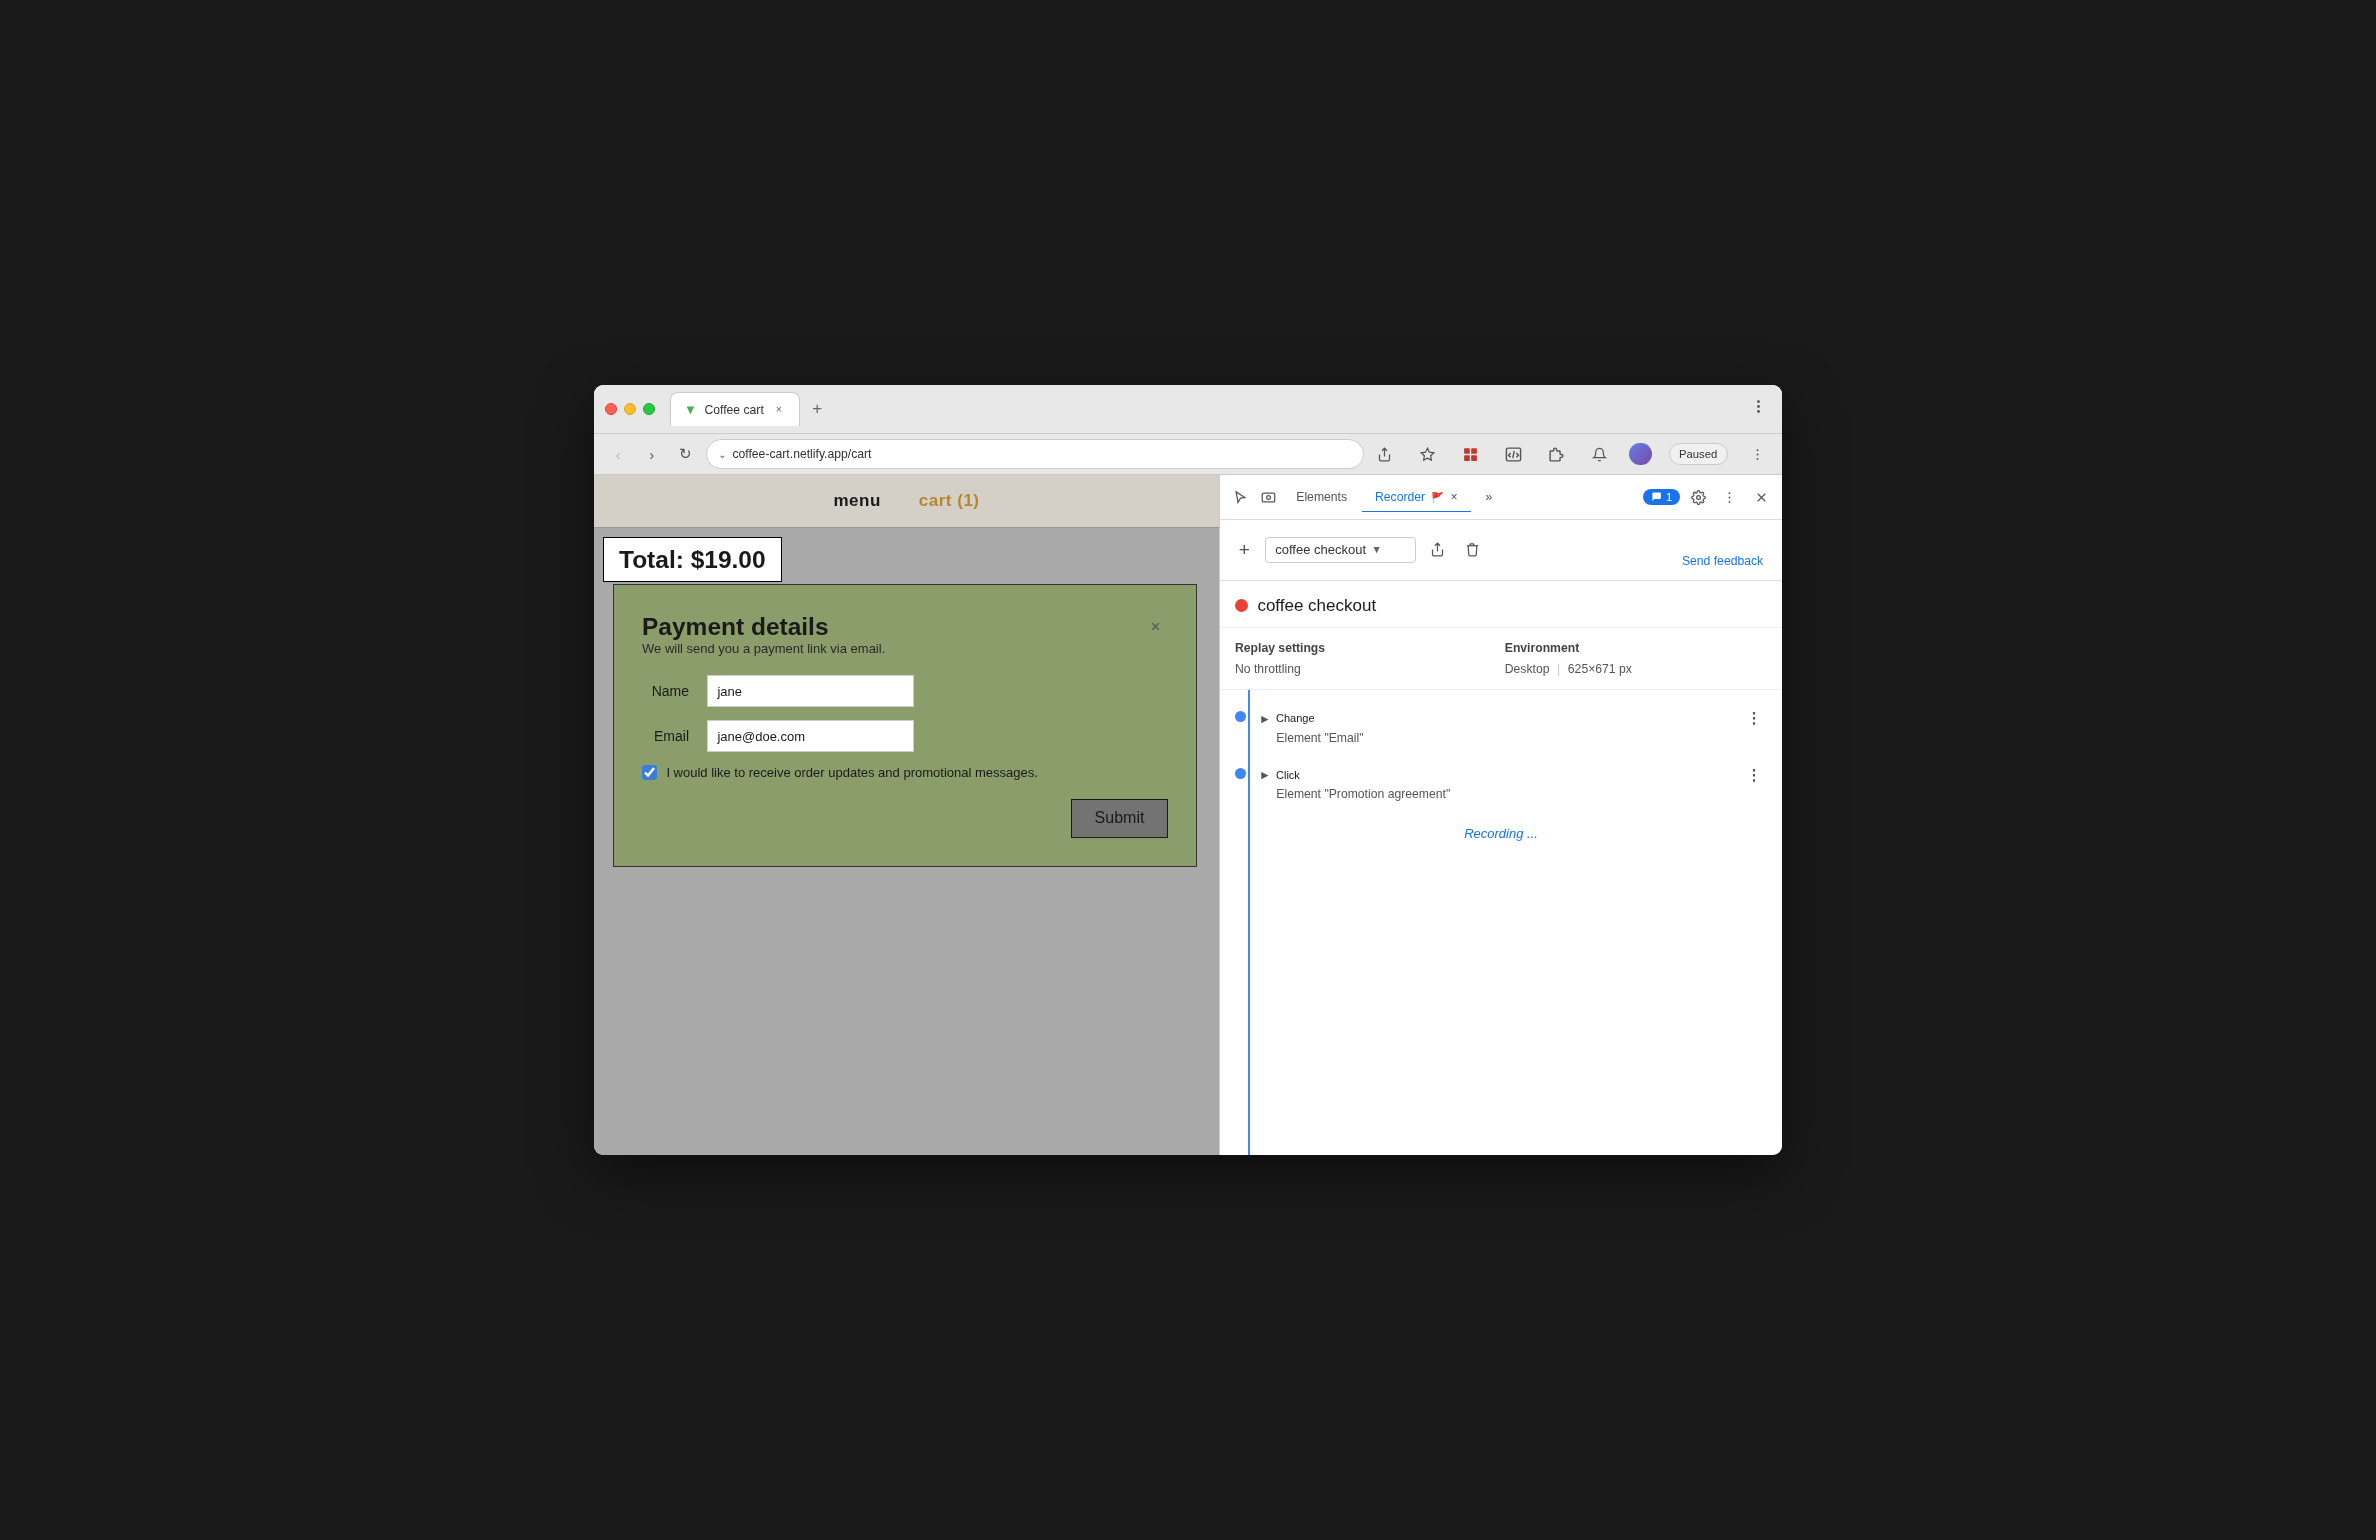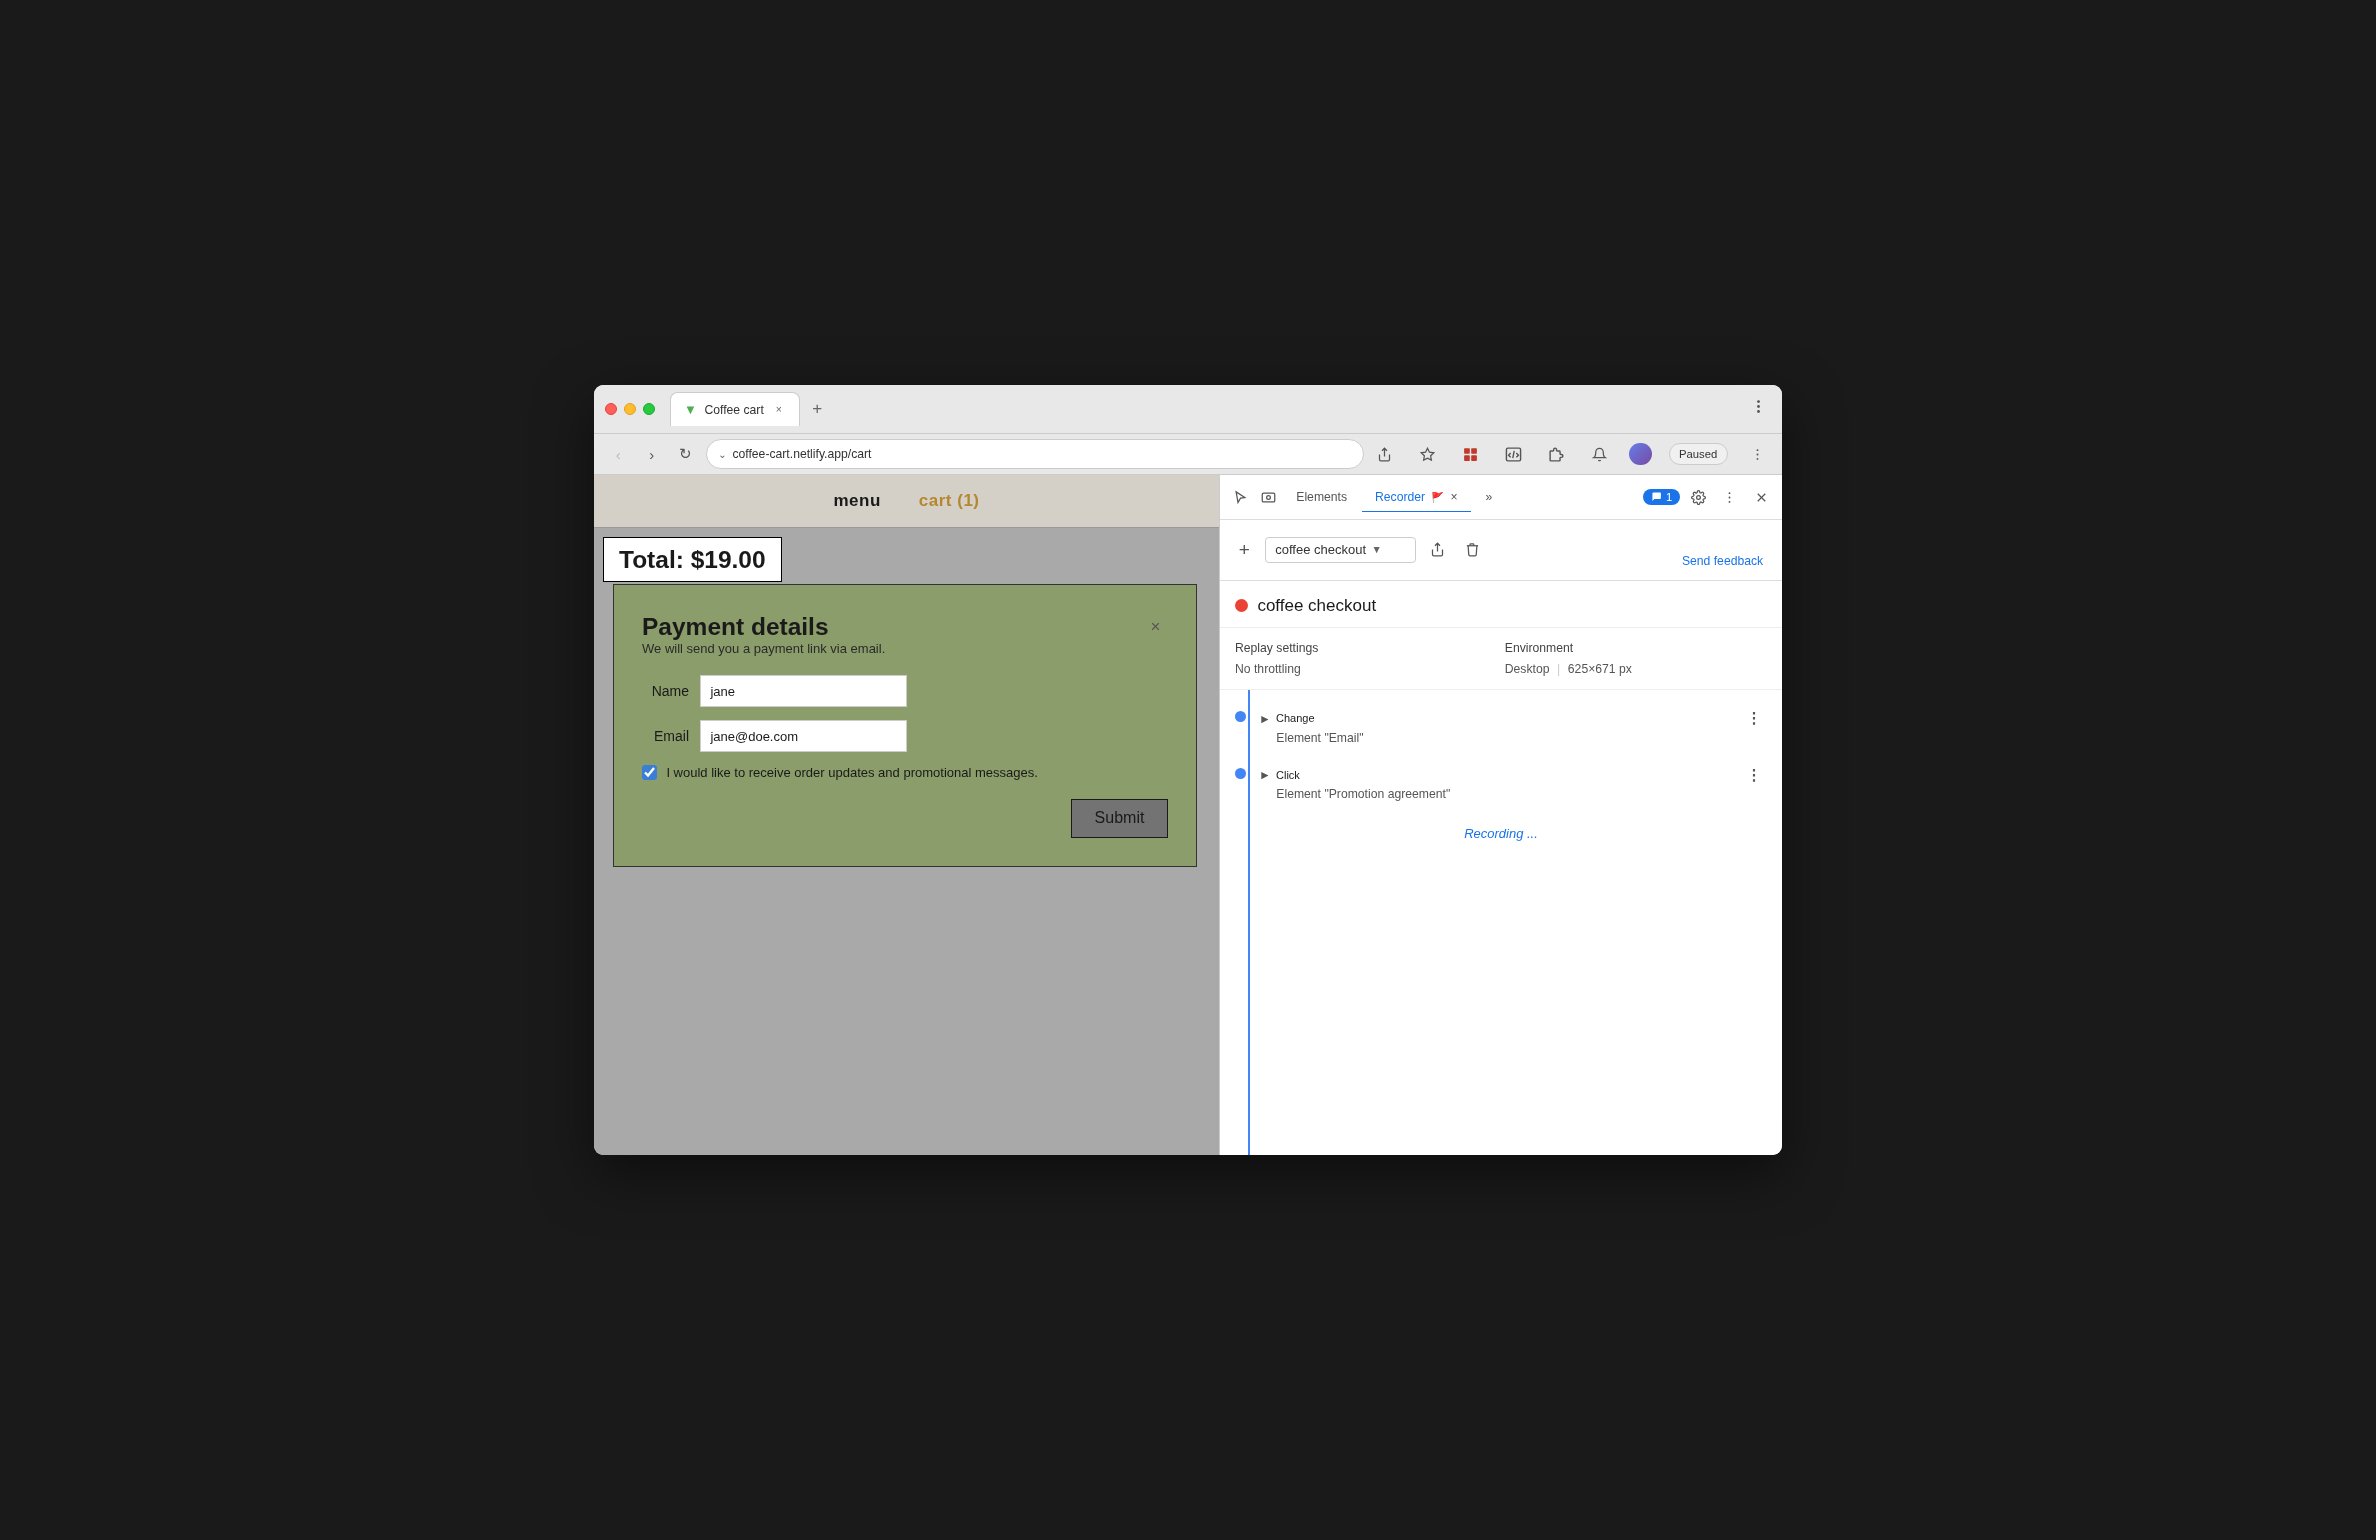--- a/index.html
+++ b/index.html
@@ -262,21 +262,21 @@
     .modal-subtitle {
       font-size: 13px;
       color: #2a2a2a;
       margin-bottom: 19px;
     }
 
     .form-row {
       display: flex;
       align-items: center;
       margin-bottom: 13px;
-      gap: 11px;
+      gap: 18px;
     }
     .form-label {
       font-size: 14px;
       color: #1a1a1a;
       width: 47px;
       text-align: right;
     }
     .form-input {
       background: white;
       border: 0.9px solid #ccc;
@@ -457,21 +457,21 @@
     .settings-section {
       display: grid;
       grid-template-columns: 1fr 1fr;
       padding: 13px 15px;
       border-bottom: 0.9px solid #eee;
       gap: 7.5px;
     }
     .settings-label {
       font-size: 12.2px;
       color: #444;
-      font-weight: 400;
+      font-weight: 700;
     }
     .settings-value {
       font-size: 12.2px;
       color: #555;
     }
     .settings-divider {
       color: #ccc;
       margin: 0 3.8px;
     }
 

